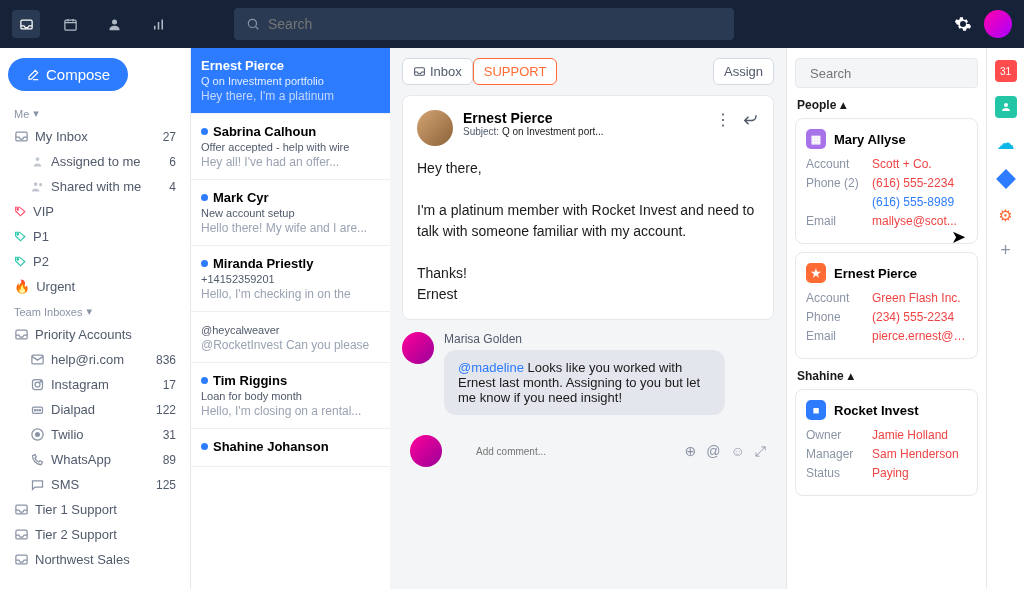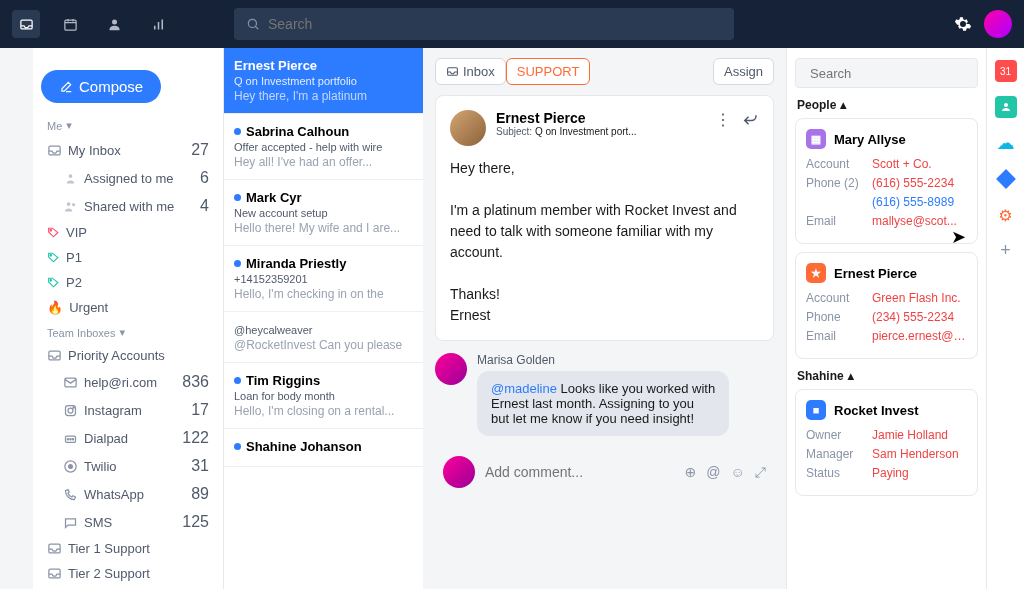--- a/index.html
+++ b/index.html
@@ -7,26 +7,26 @@
 .topbar { height: 48px; background: #152238; display: flex; align-items: center; padding: 0 12px; gap: 12px; }
 .topbar .nav-icons { display: flex; gap: 16px; align-items: center; }
 .topbar .nav-icon { width: 28px; height: 28px; display: flex; align-items: center; justify-content: center; color: #b0b8c4; cursor: pointer; border-radius: 4px; }
 .topbar .nav-icon.active { background: #2a3a52; color: #fff; }
 .topbar .search { flex: 0 0 500px; margin-left: 50px; background: #2a3a52; height: 32px; border-radius: 4px; display: flex; align-items: center; padding: 0 12px; gap: 8px; color: #8a94a6; }
 .topbar .search input { background: transparent; border: none; outline: none; color: #fff; flex: 1; font-size: 14px; }
 .topbar .right-icons { margin-left: auto; display: flex; align-items: center; gap: 12px; }
 .topbar .gear { color: #fff; cursor: pointer; }
 .topbar .avatar { width: 28px; height: 28px; border-radius: 50%; background: linear-gradient(135deg,#f0a,#a0f); }
 .main { display: flex; height: calc(589px - 48px); }
-.sidebar { width: 190px; padding: 22px 8px; overflow-y: auto; background: #fff; margin-left: 33px; }
+.sidebar { width: 190px; padding: 10px 8px; overflow-y: auto; background: #fff; }
 .compose-btn { background: #2d7cff; color: #fff; border: none; border-radius: 18px; padding: 8px 18px; font-size: 15px; font-weight: 500; cursor: pointer; display: flex; align-items: center; gap: 6px; margin-bottom: 10px; }
 .sb-section-label { font-size: 11px; color: #8a94a6; padding: 6px 6px 4px; display: flex; align-items: center; gap: 4px; cursor: pointer; }
 .sb-item { display: flex; align-items: center; justify-content: space-between; padding: 5px 6px; font-size: 13px; color: #505a6b; cursor: pointer; border-radius: 4px; }
 .sb-item .lbl { display: flex; align-items: center; gap: 6px; }
-.sb-item .count { font-size: 16px; color: #505a6b; }
+.sb-item .count { font-size: 12px; color: #505a6b; }
 .sb-item.sub { padding-left: 22px; }
 .icon-sm { width: 15px; height: 15px; flex-shrink: 0; }
 .tag-ic { width:13px; height:13px; flex-shrink:0; }
 .fire { color: #ff6b35; }
 .threadlist { width: 200px; background: #fff; border-left: 1px solid #e6e8ec; overflow-y: auto; }
 .thread { padding: 10px 10px; border-bottom: 1px solid #edeff3; cursor: pointer; }
 .thread.selected { background: #2d7cff; color: #fff; }
 .thread .t-from { font-size: 13px; font-weight: 600; display: flex; align-items: center; gap: 5px; }
 .thread .dot { width: 7px; height: 7px; border-radius: 50%; background: #2d7cff; flex-shrink:0; }
 .thread .t-subj { font-size: 11px; margin-top: 2px; color: #505a6b; }
@@ -48,21 +48,21 @@
 .msg-actions { margin-left: auto; display: flex; gap: 10px; color: #505a6b; }
 .msg-actions .act { cursor: pointer; }
 .msg-body { margin-top: 12px; font-size: 14px; color: #1a1a1a; line-height: 1.5; white-space: pre-wrap; }
 .internal-note { display: flex; gap: 10px; margin-bottom: 12px; }
 .note-avatar { width: 32px; height: 32px; border-radius: 50%; background: linear-gradient(135deg,#f09,#909); flex-shrink:0; }
 .note-bubble { background: #e3e6ec; border-radius: 12px; padding: 10px 14px; font-size: 13px; color: #1a1a1a; max-width: 85%; }
 .note-author { font-size: 12px; color: #505a6b; margin-bottom: 4px; }
 .note-bubble .mention { color: #2d7cff; }
 .comment-box { display: flex; align-items: center; gap: 10px; padding: 8px; }
 .comment-box .cavatar { width: 32px; height: 32px; border-radius: 50%; background: linear-gradient(135deg,#f09,#909); flex-shrink:0; }
-.comment-box input { flex: 1; border: none; background: transparent; font-size: 14px; outline: none; color: #b91c1c; }
+.comment-box input { flex: 1; border: none; background: transparent; font-size: 10px; outline: none; color: #b91c1c; margin-left: 24px; }
 .comment-icons { display: flex; gap: 10px; color: #8a94a6; }
 .comment-icons span { cursor: pointer; font-size: 14px; }
 .contextpanel { width: 200px; padding: 10px 8px; overflow-y: auto; background: #fff; border-left: 1px solid #e6e8ec; position: relative; }
 .ctx-search { border: 1px solid #e6e8ec; background: #f4f5f7; height: 30px; border-radius: 4px; display: flex; align-items: center; padding: 0 8px; gap: 6px; margin-bottom: 10px; }
 .ctx-search input { border: none; background: transparent; outline: none; flex: 1; font-size: 13px; }
 .ctx-section { font-size: 12px; font-weight: 700; color: #1a1a1a; margin: 10px 2px 6px; display: flex; align-items: center; gap: 4px; cursor: pointer; }
 .ctx-card { border: 1px solid #e6e8ec; border-radius: 8px; padding: 10px; margin-bottom: 8px; }
 .ctx-card-title { display: flex; align-items: center; gap: 8px; font-size: 13px; font-weight: 700; margin-bottom: 8px; }
 .ctx-badge { width: 20px; height: 20px; border-radius: 5px; display: flex; align-items: center; justify-content: center; color: #fff; font-size: 11px; font-weight: 700; }
 .ctx-badge.purple { background: #a873e8; }

